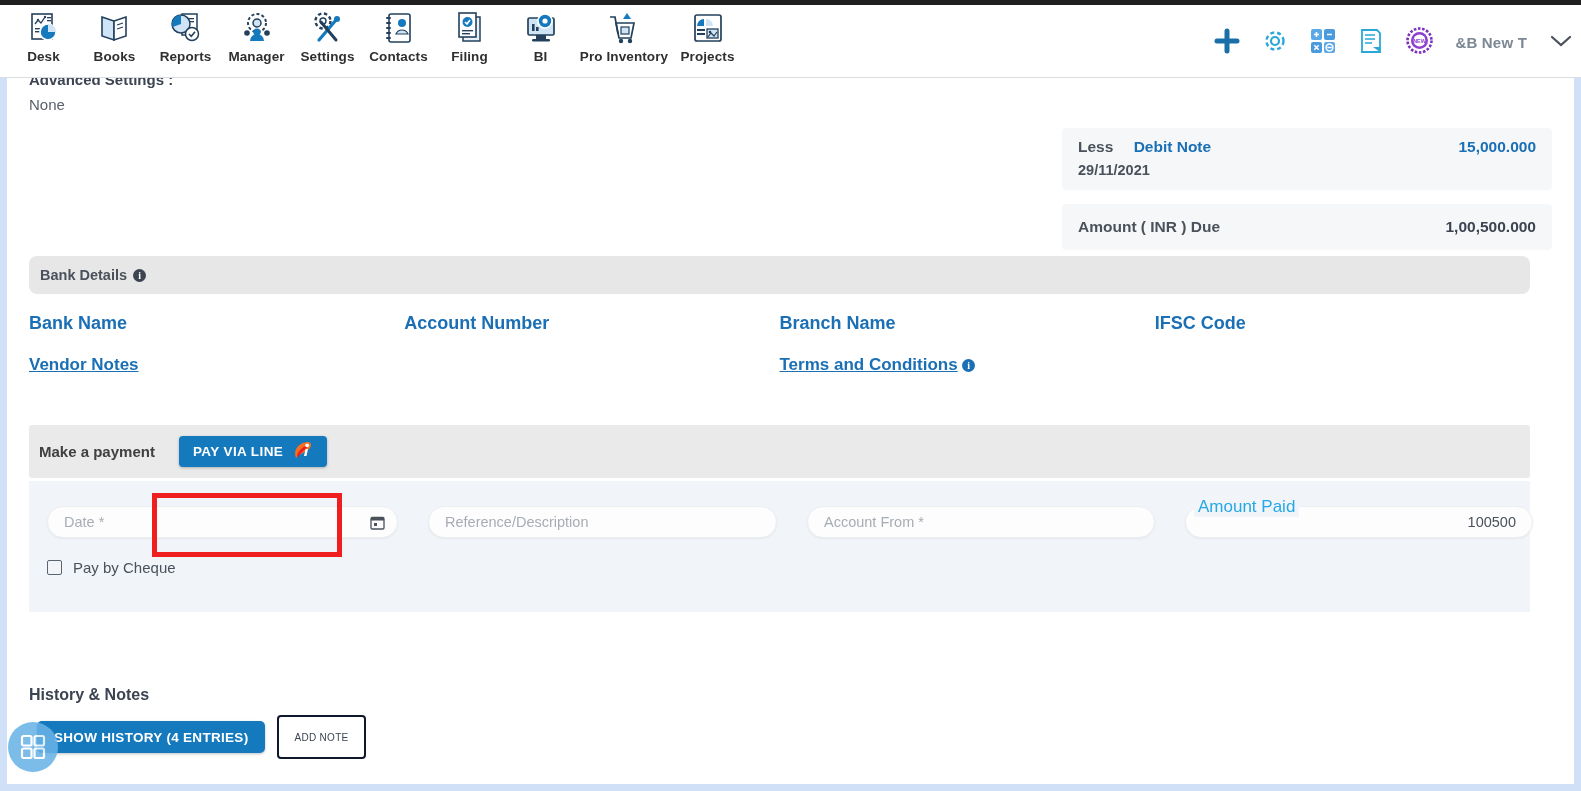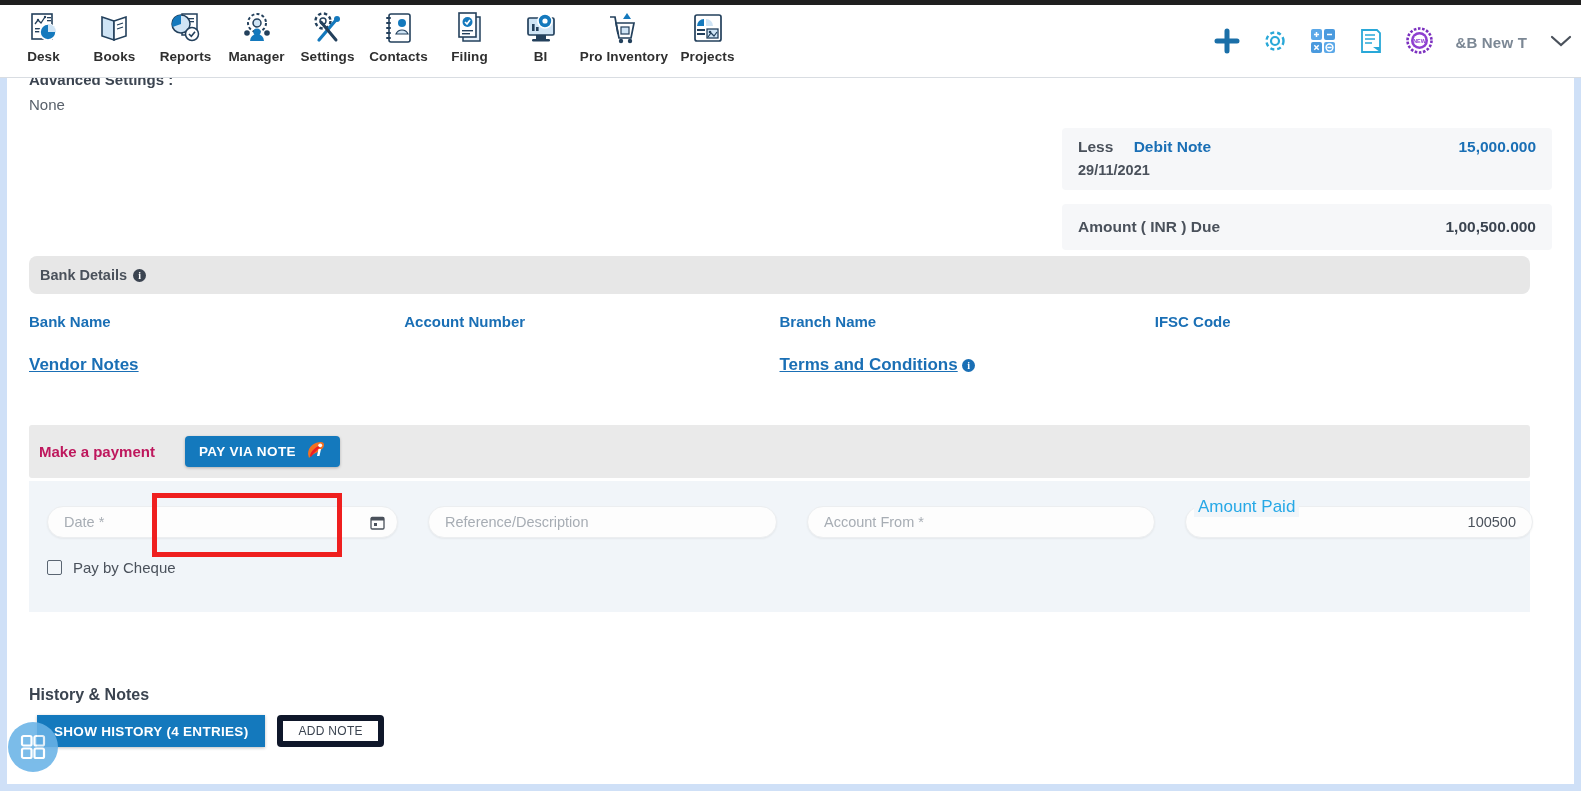--- a/index.html
+++ b/index.html
@@ -174,21 +174,21 @@
   .info-dot.blue { background: #1a6fb5; }
 
   .bank-fields {
     position: absolute;
     left: 22px; top: 235px;
     width: 1501px;
     display: flex;
   }
   .bank-col { width: 388px; }
   .field-label {
-    font-size: 15px;
+    font-size: 18px;
     font-weight: 700;
     color: #1a6fb5;
   }
 
   .links-row {
     position: absolute;
     left: 22px; top: 277px;
     width: 1501px;
     display: flex;
   }
@@ -209,22 +209,22 @@
     height: 53px;
     background: #eaeaea;
     border-radius: 3px;
     display: flex;
     align-items: center;
     padding-left: 10px;
   }
   .pay-label {
     font-size: 15px;
     font-weight: 700;
-    color: #be185d;
-    margin-right: 30px;
+    color: #404040;
+    margin-right: 24px;
   }
   .pay-btn {
     background: #1479bd;
     border: none;
     border-radius: 4px;
     height: 31px;
     padding: 0 14px;
     display: flex;
     align-items: center;
     gap: 9px;
@@ -355,39 +355,39 @@
   .hist-btns {
     position: absolute;
     left: 30px; top: 637px;
     display: flex;
     align-items: center;
     gap: 12px;
   }
   .btn-hist {
     background: #1479bd;
     border: none;
-    border-radius: 0;
+    border-radius: 5px;
     height: 32px;
     padding: 0 17px;
     color: #ffffff;
     font-size: 13.5px;
     font-weight: 700;
     letter-spacing: .3px;
     cursor: pointer;
     box-shadow: 0 1px 3px rgba(0,0,0,.25);
     font-family: "Liberation Sans", sans-serif;
   }
   .btn-note {
     background: #ffffff;
-    border: 6px solid #0f172a;
+    border: 2px solid #0f172a;
     border-radius: 4px;
-    height: 32px;
+    height: 44px;
     padding: 0 15px;
     color: #3b4450;
-    font-size: 12px;
+    font-size: 10px;
     font-weight: 400;
     letter-spacing: .3px;
     cursor: pointer;
     font-family: "Liberation Sans", sans-serif;
   }
   .fab {
     position: absolute;
     left: 8px; top: 722px;
     width: 50px; height: 50px;
     border-radius: 50%;
@@ -654,21 +654,21 @@
         </div>
         <div class="link-col">
           <span class="ulink">Terms and Conditions</span>
           <span class="info-dot blue">i</span>
         </div>
       </div>
 
       <div class="pay-bar">
         <span class="pay-label">Make a payment</span>
         <button class="pay-btn">
-          <span class="pay-btn-text">PAY VIA NOTE</span>
+          <span class="pay-btn-text">PAY VIA LINE</span>
           <span>
             <svg width="21" height="21" viewBox="0 0 21 21">
               <path d="M3 14 C3 6 10 2 16 2 C19 2 20 5 18 8 C15 12 8 13 4 18 Z" fill="#f37021"></path>
               <path d="M5 16 C6 10 12 6 17 5 C14 9 9 12 6 17 Z" fill="#ed1c24"></path>
               <circle cx="15.2" cy="5.3" r="1.9" fill="#fff"></circle>
               <path d="M13.5 9 L12 16 L14.5 16 L16 9 Z" fill="#fff"></path>
             </svg>
           </span>
         </button>
       </div>

